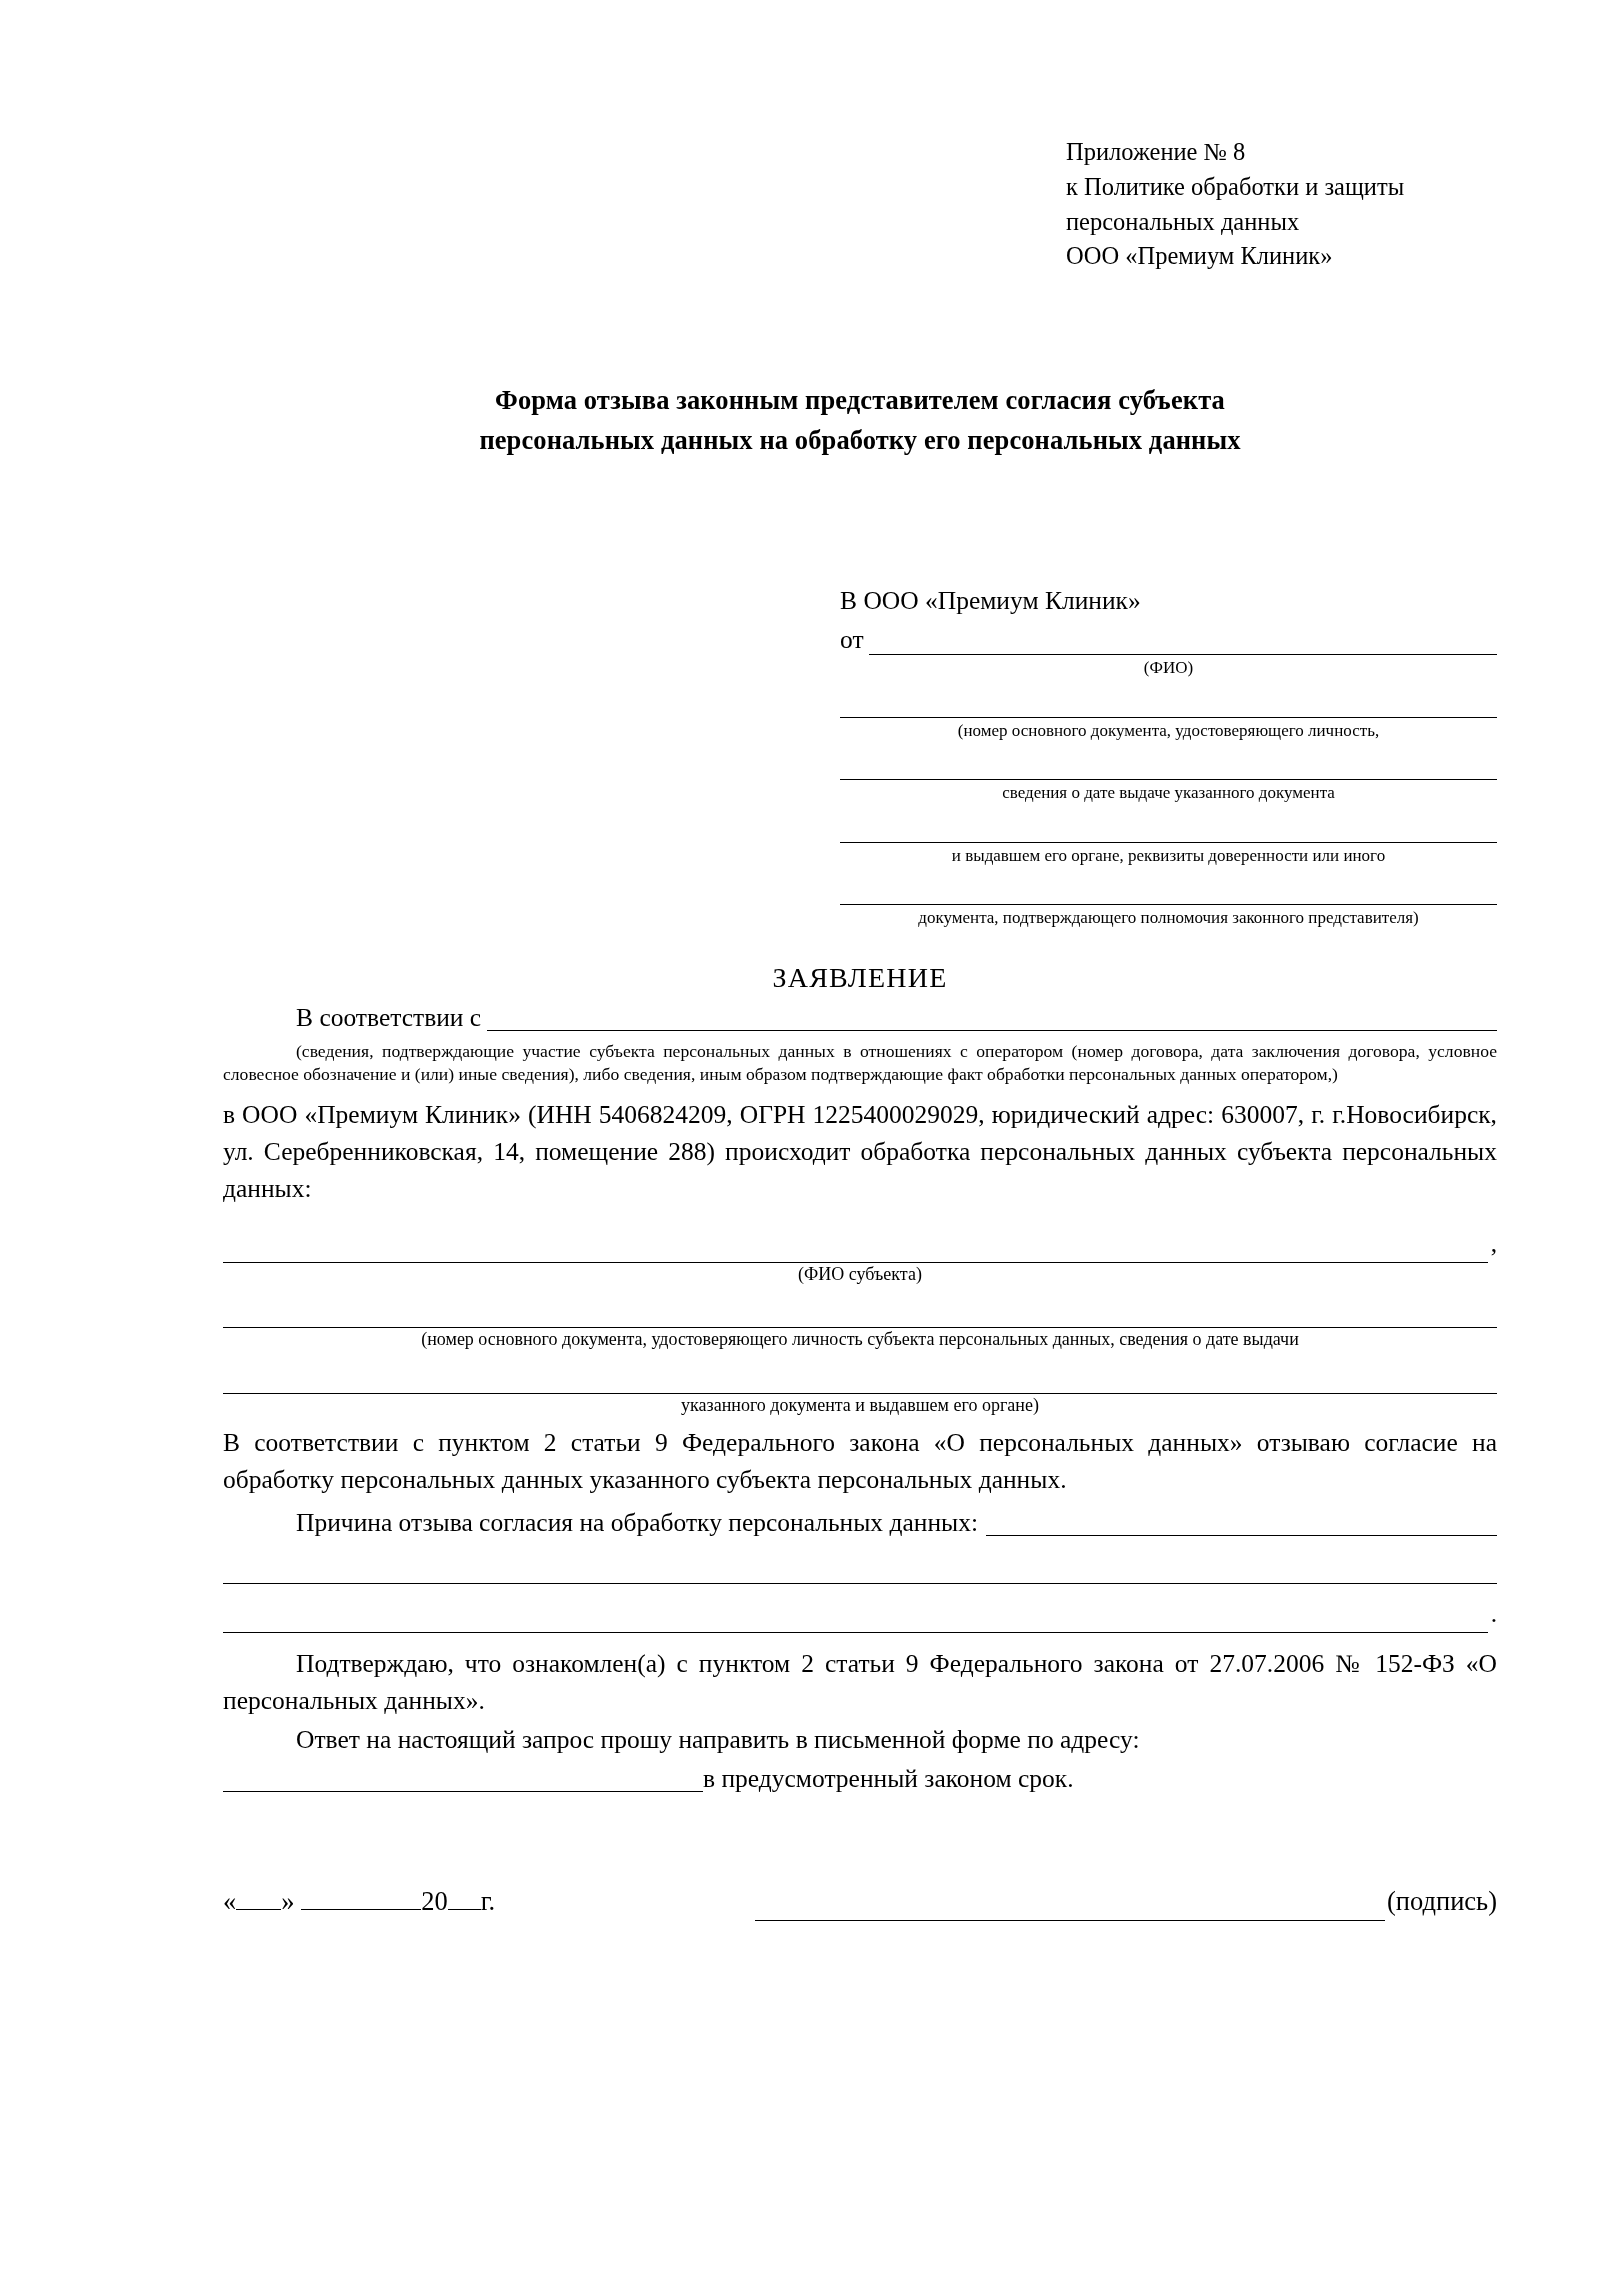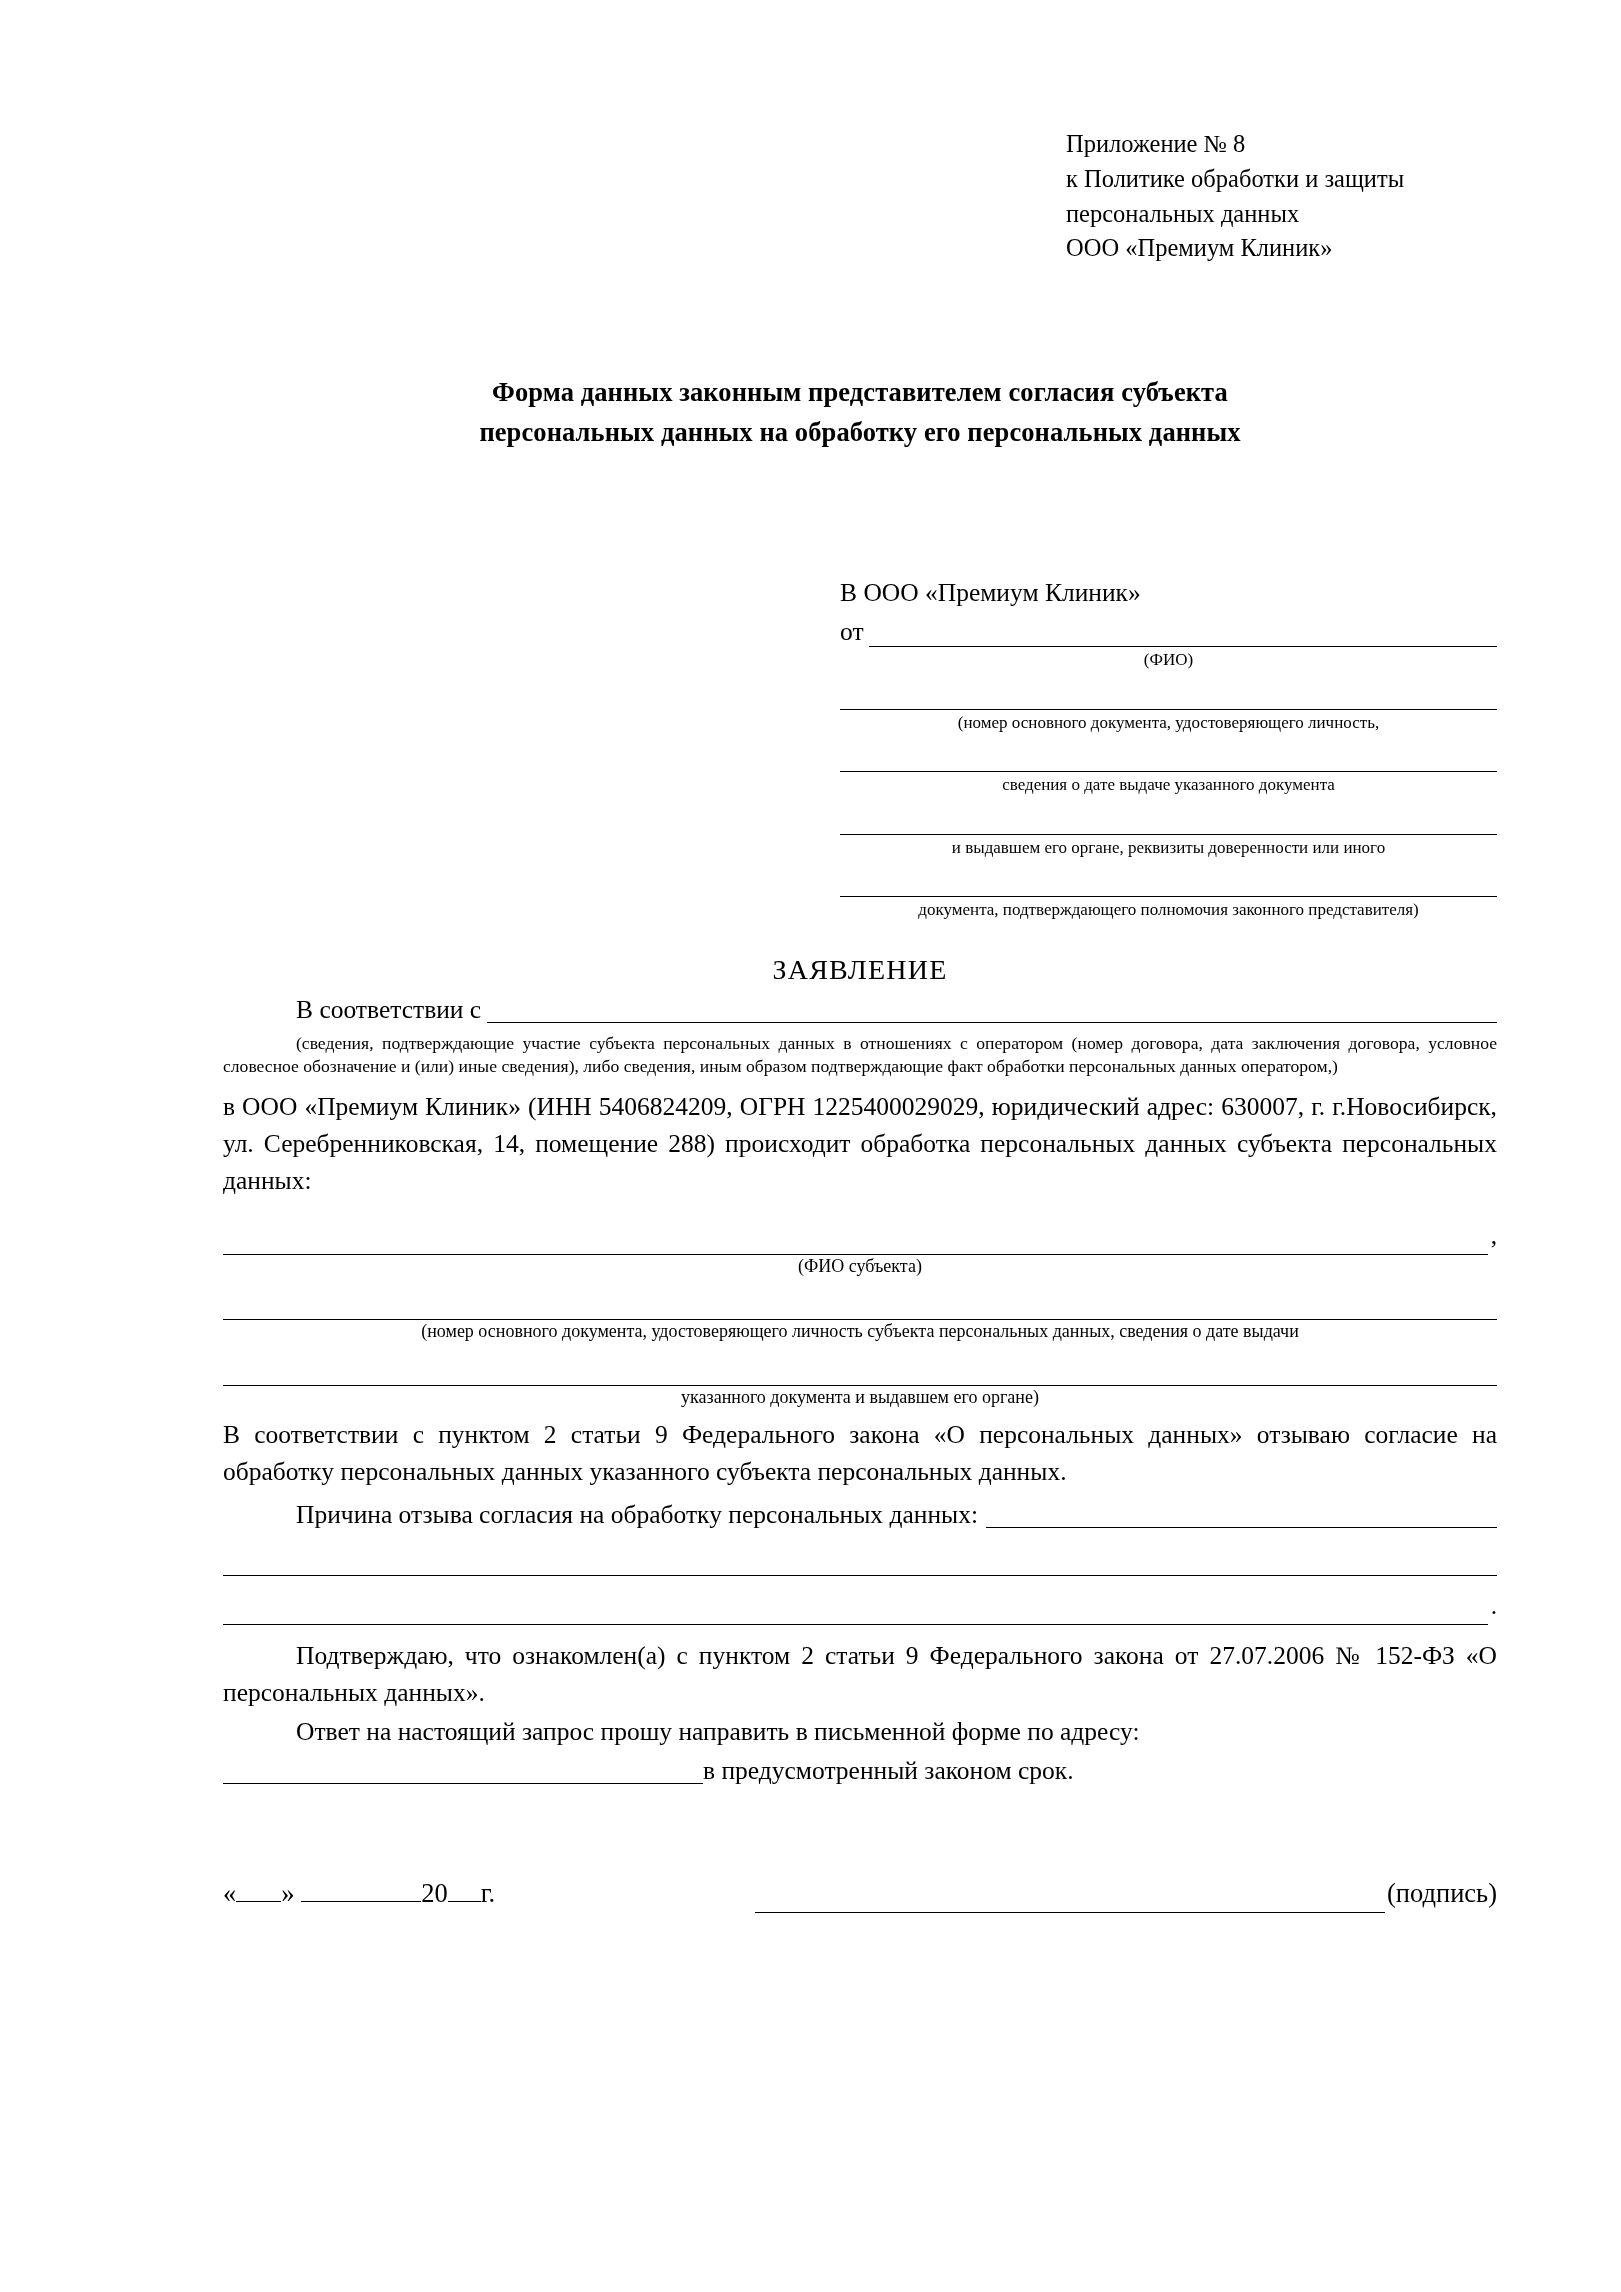--- a/index.html
+++ b/index.html
@@ -17,21 +17,21 @@
     height: 2293px;
     margin: 0 auto;
     background: #ffffff;
     box-sizing: border-box;
     padding: 0;
     overflow: hidden;
   }
   .content {
     position: absolute;
     left: 223px;
-    top: 127px;
+    top: 135px;
     width: 1274px;
   }
 
   
   .appendix-block {
     margin-left: 843px;
     font-size: 24.5px;
     line-height: 1.42;
   }
   .appendix-block div { white-space: nowrap; }
@@ -155,21 +155,21 @@
   <div class="content">
 
     <div class="appendix-block">
       <div>Приложение № 8</div>
       <div>к Политике обработки и защиты</div>
       <div>персональных данных</div>
       <div>ООО «Премиум Клиник»</div>
     </div>
 
     <div class="doc-title">
-      <span class="l2">Форма данных законным представителем согласия субъекта</span>
+      <span class="l2">Форма отзыва законным представителем согласия субъекта</span>
       <span class="l2">персональных данных на обработку его персональных данных</span>
     </div>
 
     <div class="addressee">
       <div class="line1">В ООО «Премиум Клиник»</div>
 
       <div class="ot-row">
         <span class="lbl">от</span>
         <span class="fill"></span>
       </div>

